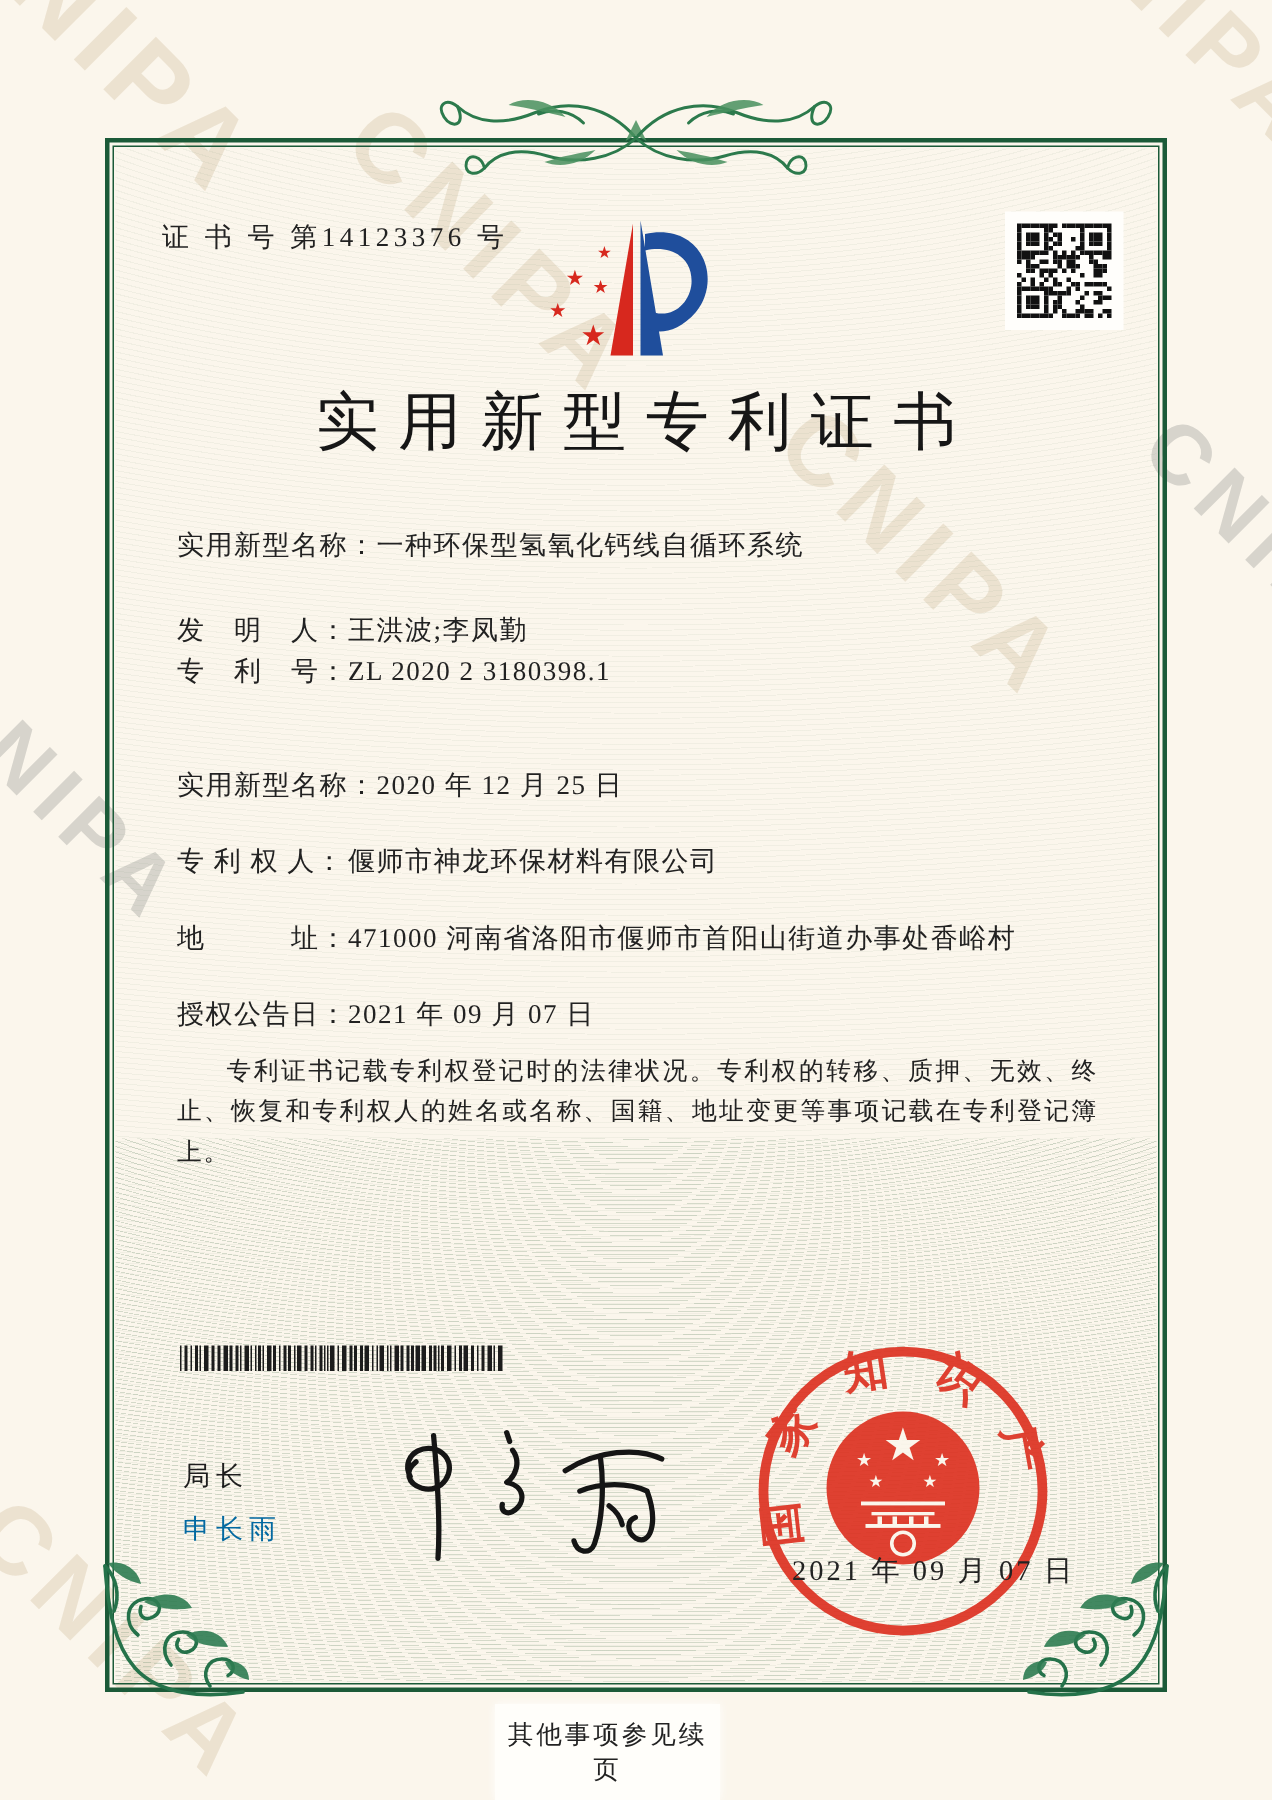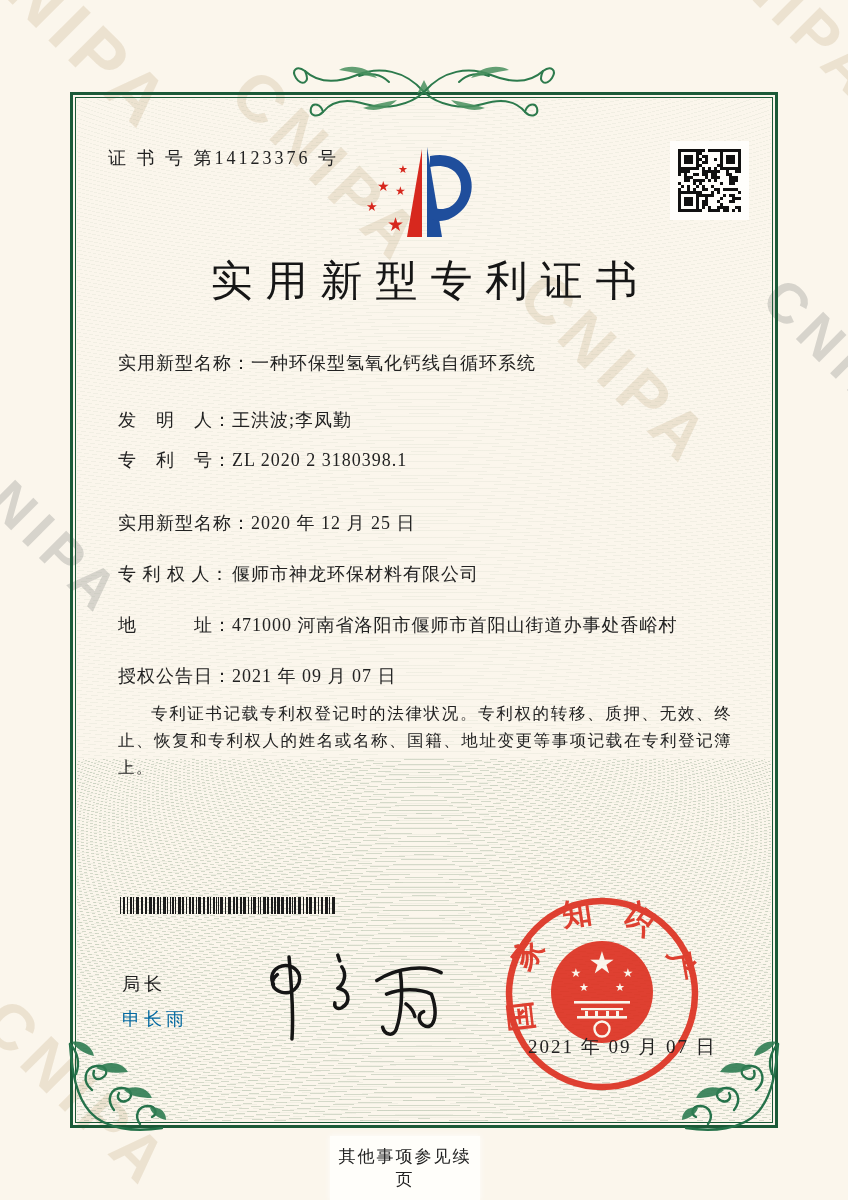--- a/index.html
+++ b/index.html
@@ -46,21 +46,21 @@
   .qr-grid div{width:3px;height:3px;}
   .qr-grid div.d{background:#111;}
 
   .title{position:absolute;left:0;top:253px;width:848px;text-align:center;
          font-size:42px;font-weight:normal;letter-spacing:13px;color:#161616;text-indent:13px;}
 
   
   .row{position:absolute;left:118px;width:620px;font-size:18px;color:#222;white-space:nowrap;}
   .row .lbl{display:inline-block;min-width:114px;letter-spacing:1px;}
   .row .val{letter-spacing:1px;}
-  .r1{top:351px}.r2{top:408px}.r3{top:448px}.r4{top:511px}.r5{top:562px}.r6{top:613px}.r7{top:664px}
+  .r1{top:351px}.r2{top:408px}.r3{top:435px}.r4{top:511px}.r5{top:562px}.r6{top:613px}.r7{top:664px}
   .pair2{position:absolute;left:250px;top:0;}
 
   
   .body-text{position:absolute;left:118px;top:700px;width:614px;font-size:16.5px;
              line-height:27px;color:#222;letter-spacing:1.2px;text-align:justify;}
   .body-text p{margin:0;text-indent:2em;}
 
   
   .barcode{position:absolute;left:120px;top:897px;height:17px;display:flex;align-items:stretch;}
   .barcode div{background:#1c1c1c;}

